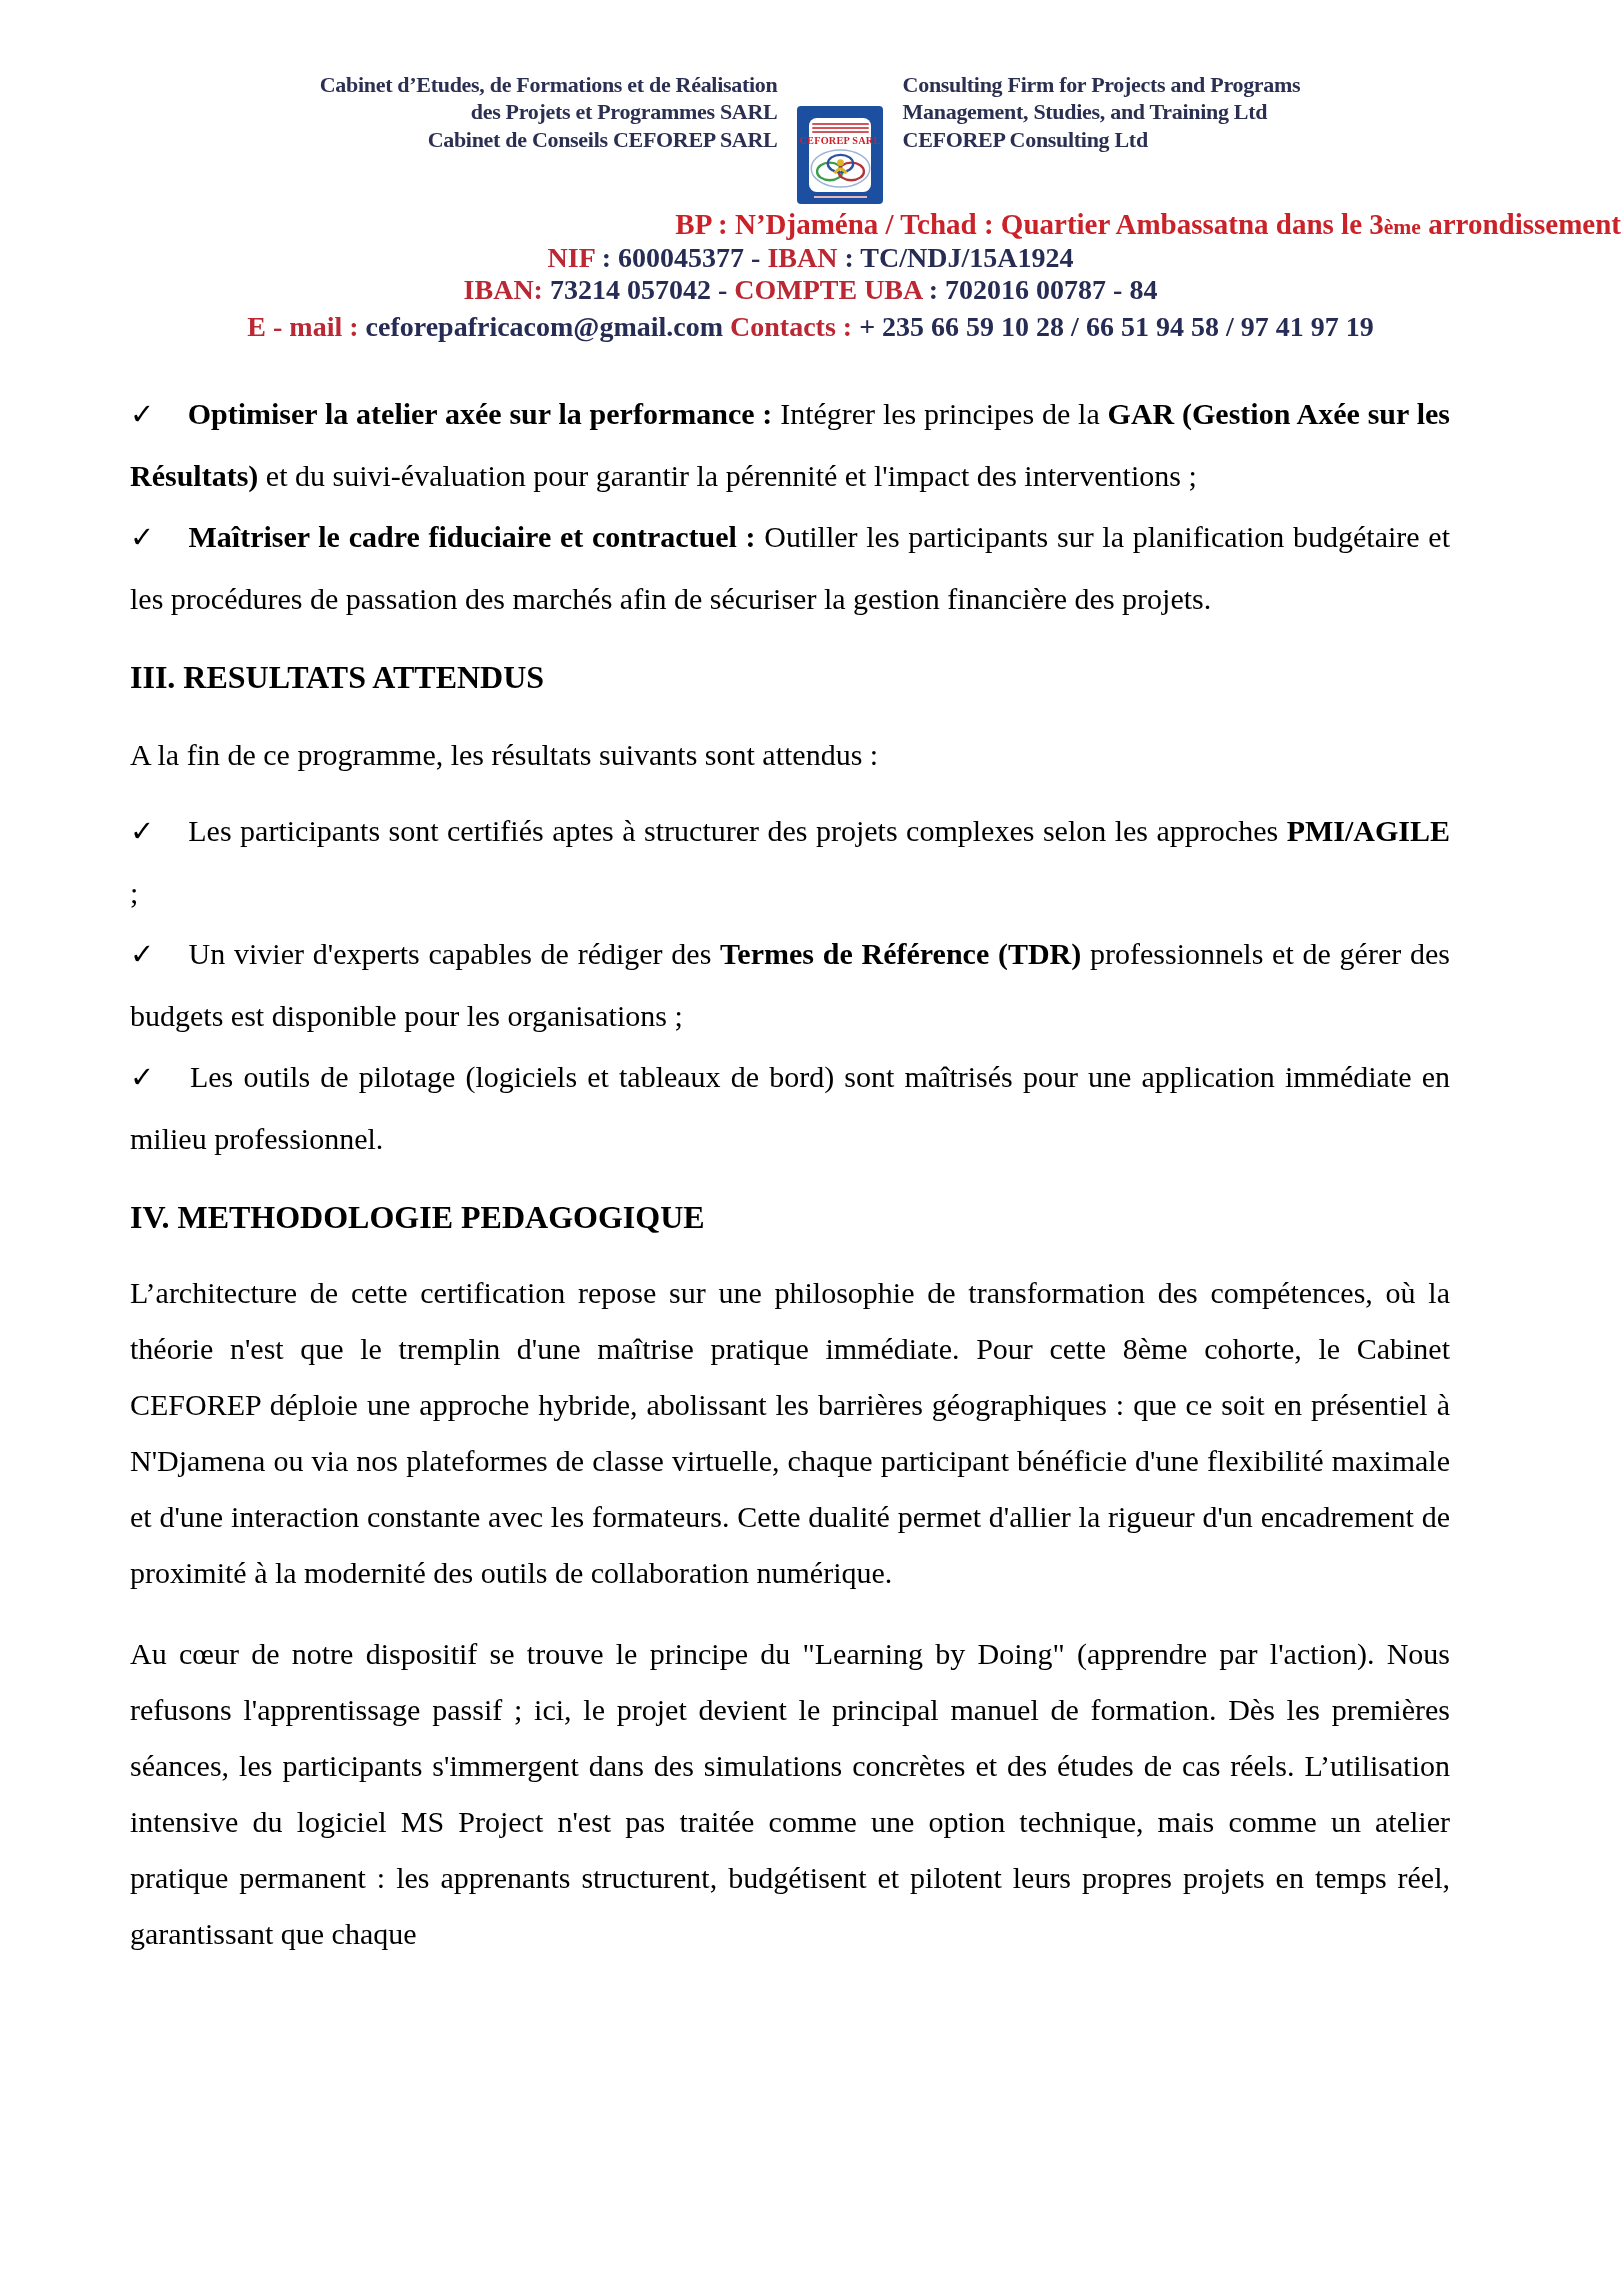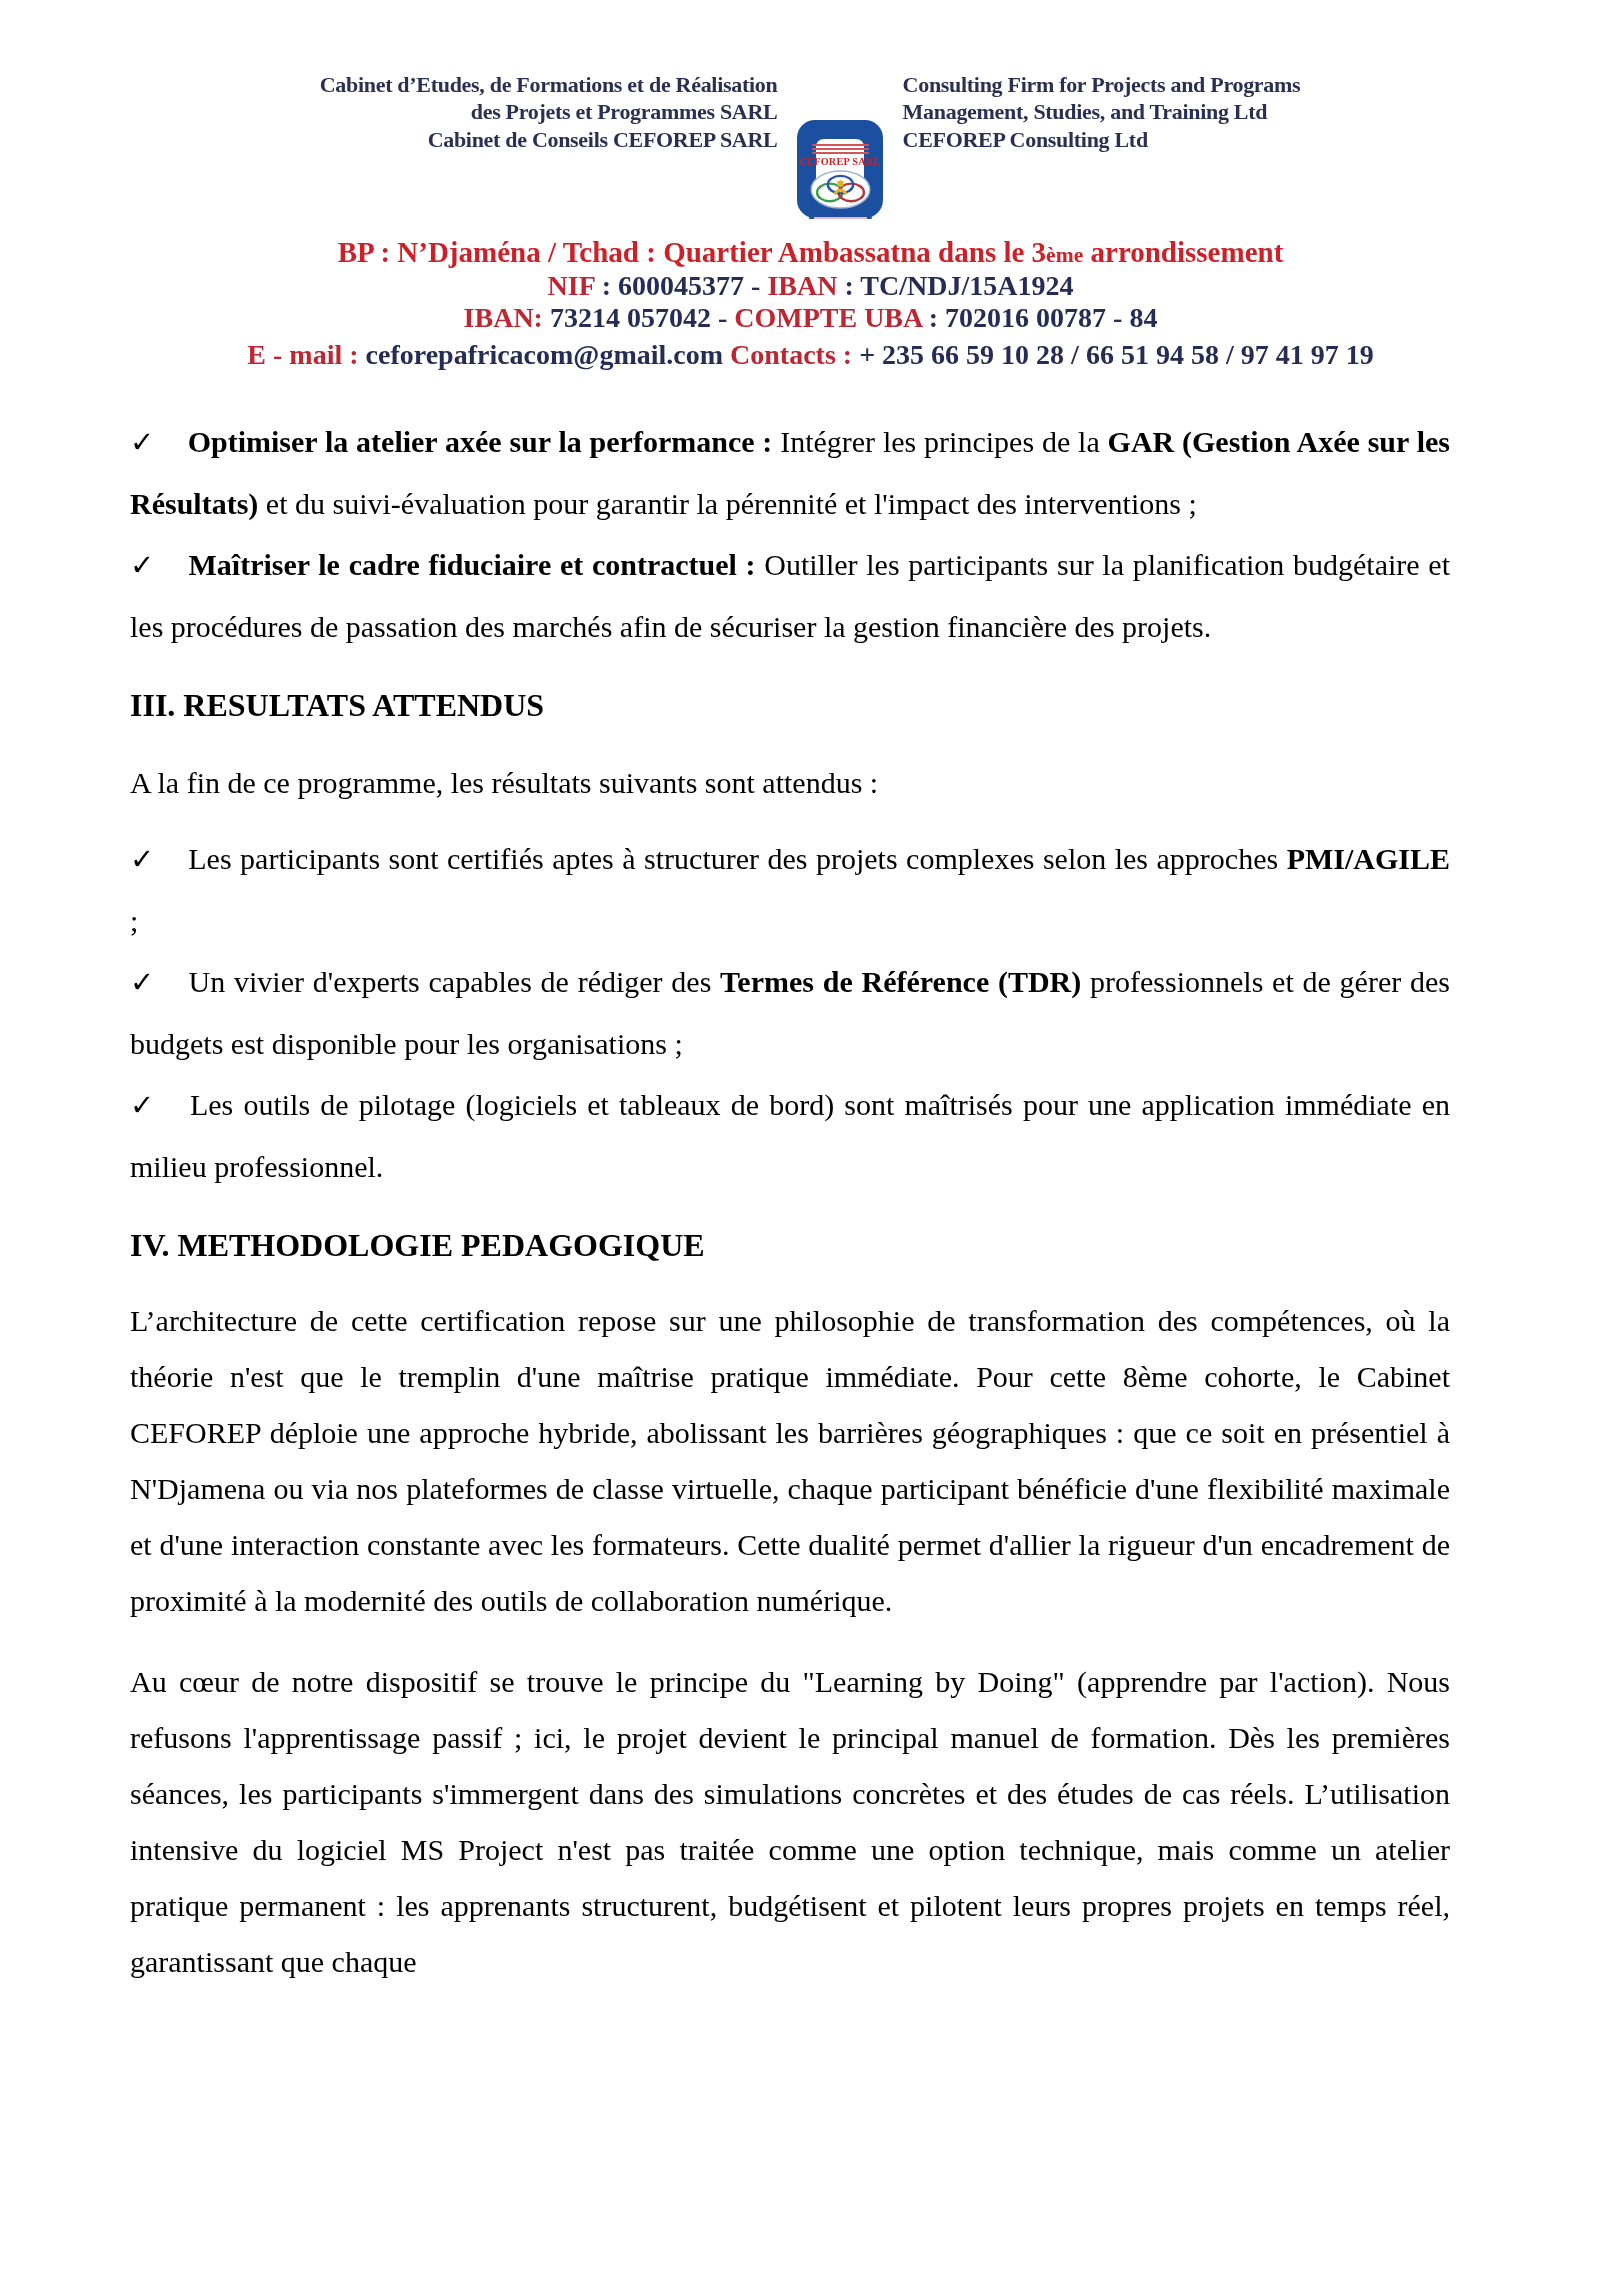--- a/index.html
+++ b/index.html
@@ -12,34 +12,34 @@
   }
   .page{position:relative;width:1621px;height:2293px;background:#fff;}
 
   
   .letterhead{padding-top:71px;text-align:center;}
   .lh-row{display:flex;justify-content:center;align-items:flex-start;gap:19.6px;}
   .lh-names{font-weight:bold;font-size:22px;line-height:27.4px;color:#2b2f52;letter-spacing:-0.3px;}
   .lh-left{text-align:right;width:608px;}
   .lh-right{text-align:left;width:549px;}
 
-  .logo{width:86px;height:98px;background:#1d4fa0;border-radius:18px;margin-top:49px;
-        padding:19px;box-sizing:border-box;flex:0 0 auto;}
+  .logo{width:86px;height:98px;background:#1d4fa0;border-radius:4px;margin-top:35px;
+        padding:12px;box-sizing:border-box;flex:0 0 auto;}
   .logo-inner{background:#fff;border-radius:7.8px;width:100%;height:100%;box-sizing:border-box;
         padding:3.9px 2.9px 2.9px;display:flex;flex-direction:column;align-items:center;}
   .logo-tiny{width:57px;height:11.8px;display:flex;flex-direction:column;gap:2px;margin-top:1px;}
   .logo-tiny i{display:block;height:2px;background:#d2555a;border-radius:1px;}
   .logo-name{color:#cc2229;font-weight:bold;font-size:10.3px;letter-spacing:0.2px;margin-top:2px;white-space:nowrap;}
   .logo-emblem{margin-top:2px;}
   .logo-band{margin-top:2.9px;width:63px;height:7.8px;background:#1d4fa0;border-radius:2px;
         display:flex;align-items:center;justify-content:center;}
   .logo-band i{display:block;width:53px;height:2px;background:#e8b7b9;}
 
   .lh-line{font-weight:bold;white-space:nowrap;}
-  .addr{font-size:29px;line-height:31px;color:#cb2229;margin-top:19px;}
+  .addr{font-size:29px;line-height:31px;color:#cb2229;margin-top:5px;text-align:right;}
   .addr .sup{font-size:21.6px;}
   .reg{font-size:28px;line-height:30px;}
   .bank{font-size:28px;line-height:30px;margin-top:2px;}
   .contact{font-size:28px;line-height:31px;margin-top:5.9px;text-align:center;}
   .red{color:#bb2733;}
   .navy{color:#272c55;}
 
   
   .content{margin:41px 171px 0 130px;}
   .bullet{font-size:30px;line-height:61px;text-align:justify;}

